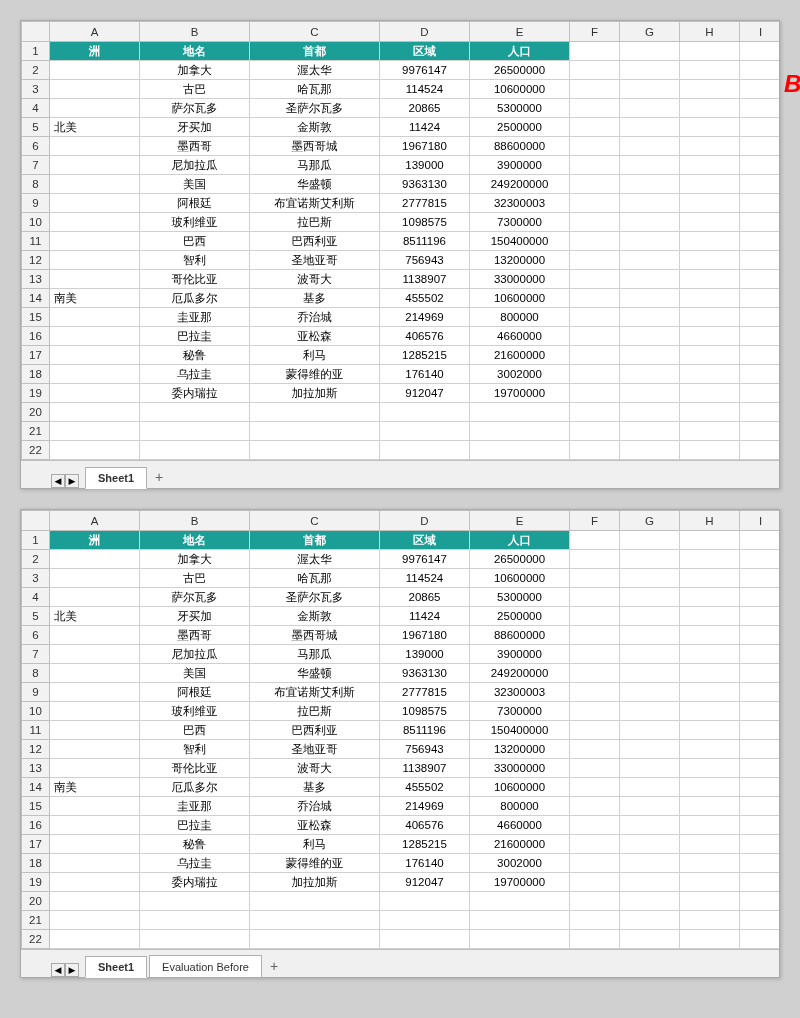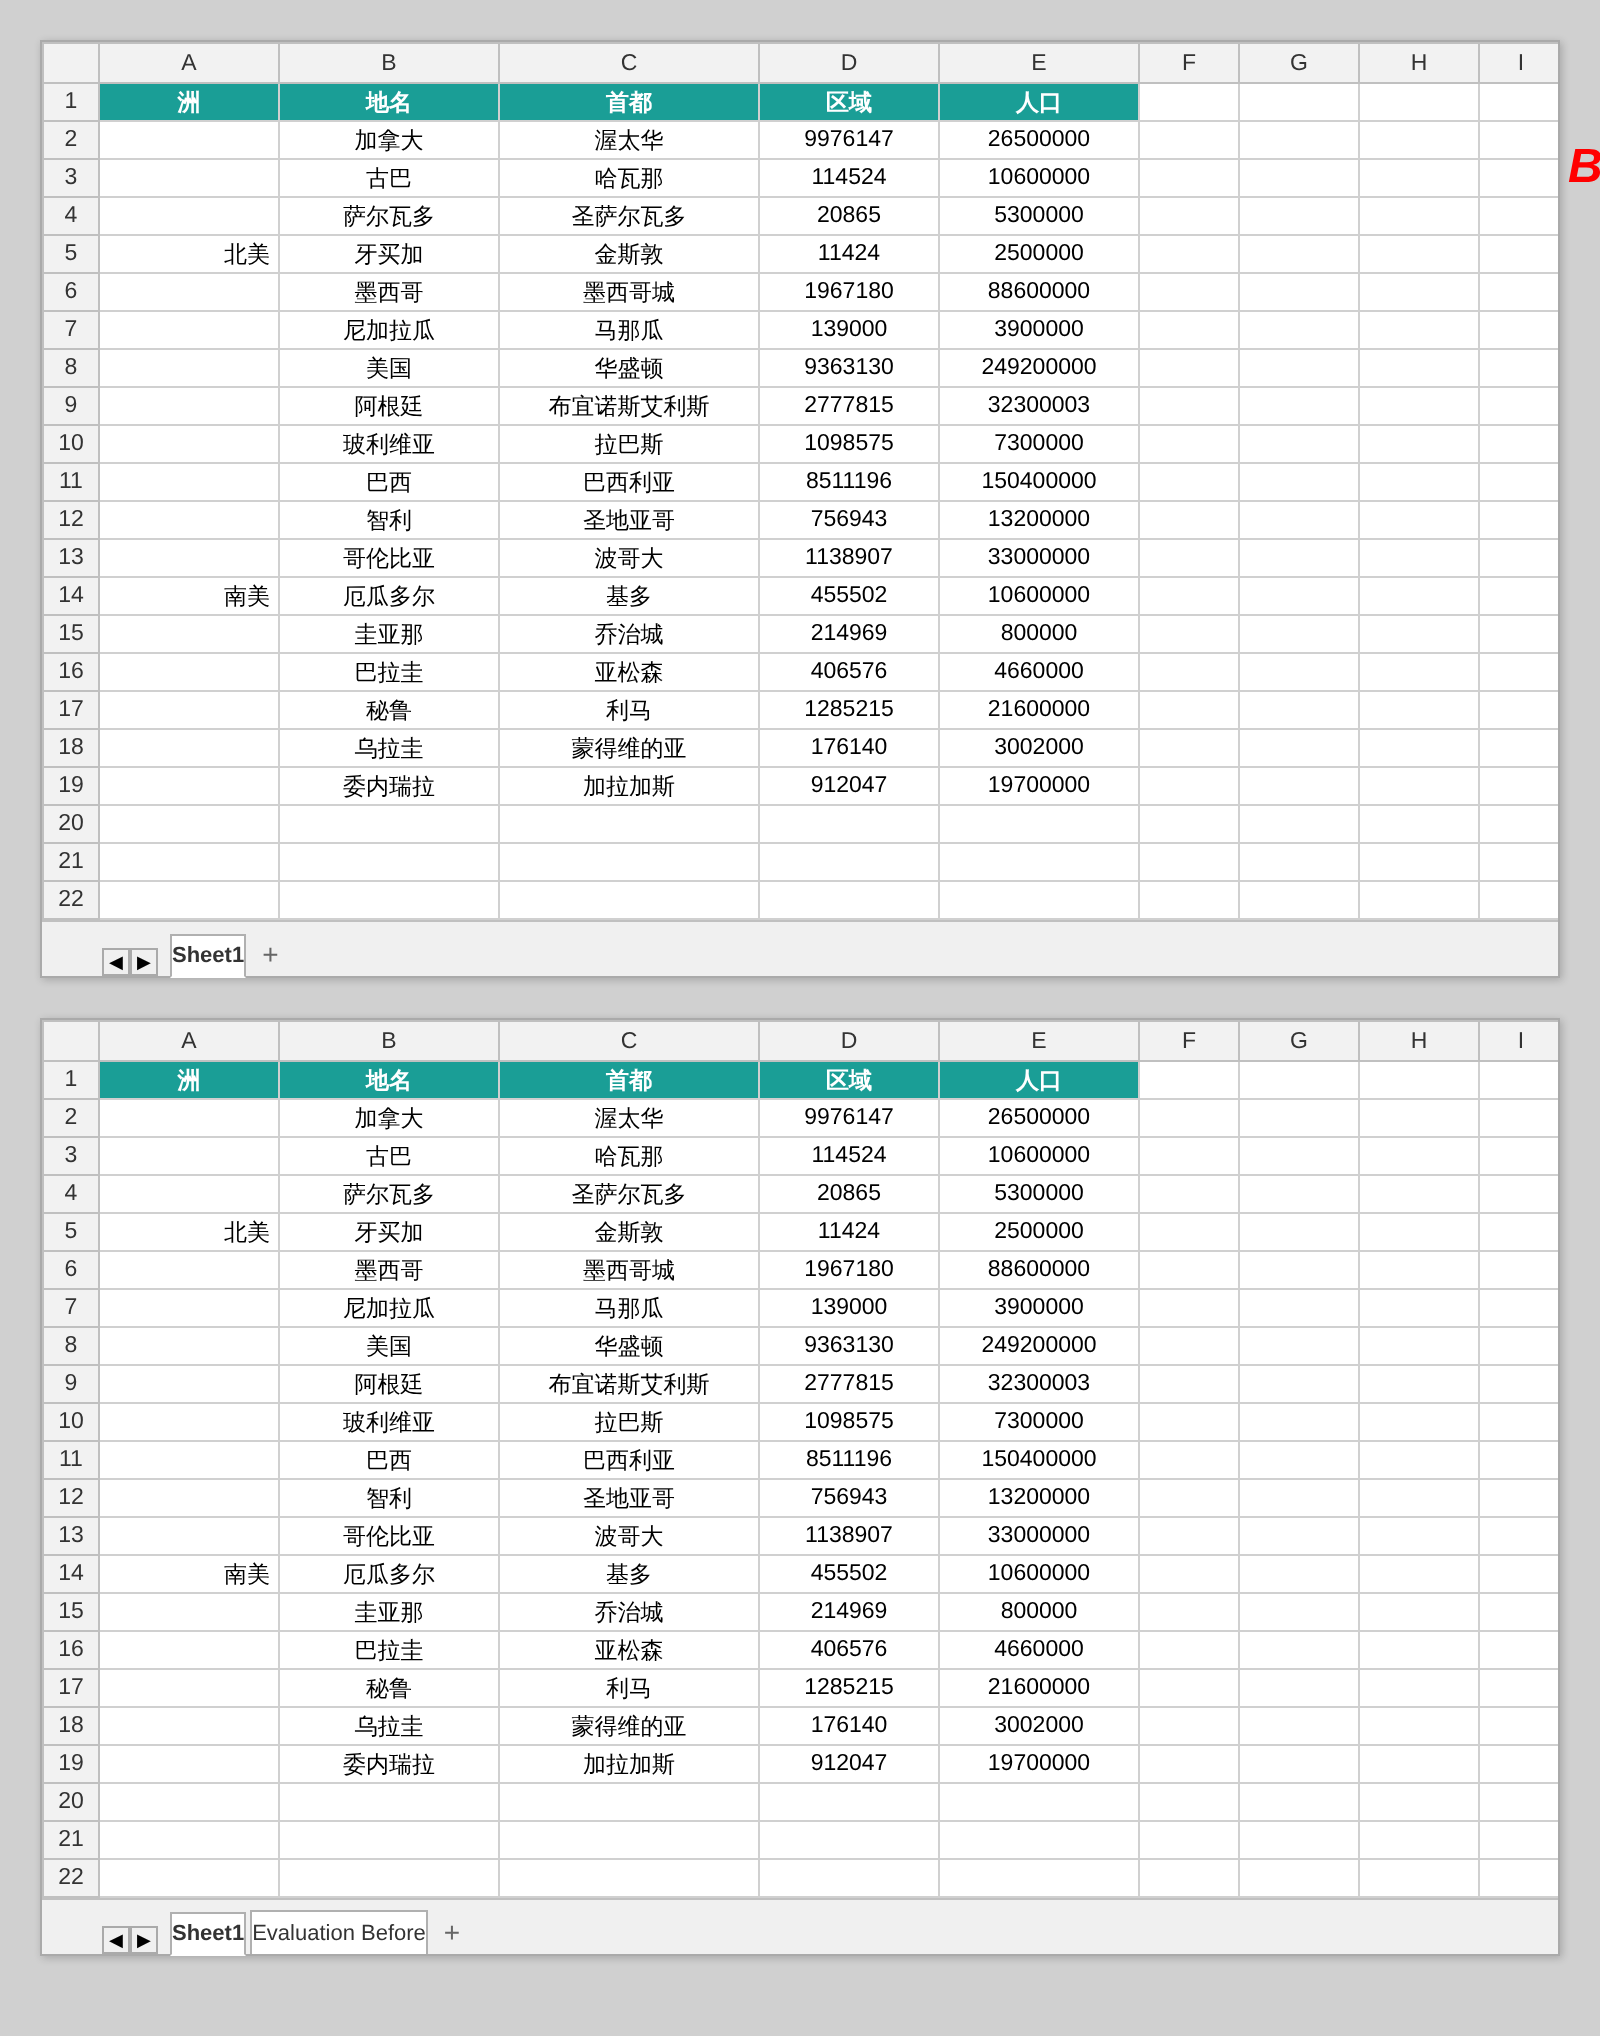--- a/index.html
+++ b/index.html
@@ -78,42 +78,42 @@
     }
 
     .data-cell {
       text-align: center;
       color: #000;
       height: 19px;
     }
 
     .merged-cell {
       color: #000;
-      text-align: right;
+      text-align: left;
       margin-top: 30px;
     }
 
     .empty-row { height: 19px; }
 
     
     .tab-bar {
       display: flex;
       align-items: flex-end;
       background: #f0f0f0;
       border-top: 1px solid #c0c0c0;
       padding: 2px 4px 0 30px;
       gap: 2px;
       height: 28px;
     }
 
     .tab {
       background: white;
       border: 1px solid #b0b0b0;
       border-bottom: none;
-      padding: 2px 0;
+      padding: 2px 12px;
       font-size: 11px;
       color: #333;
       cursor: pointer;
       height: 22px;
       display: flex;
       align-items: center;
     }
 
     .tab.active {
       font-weight: bold;

